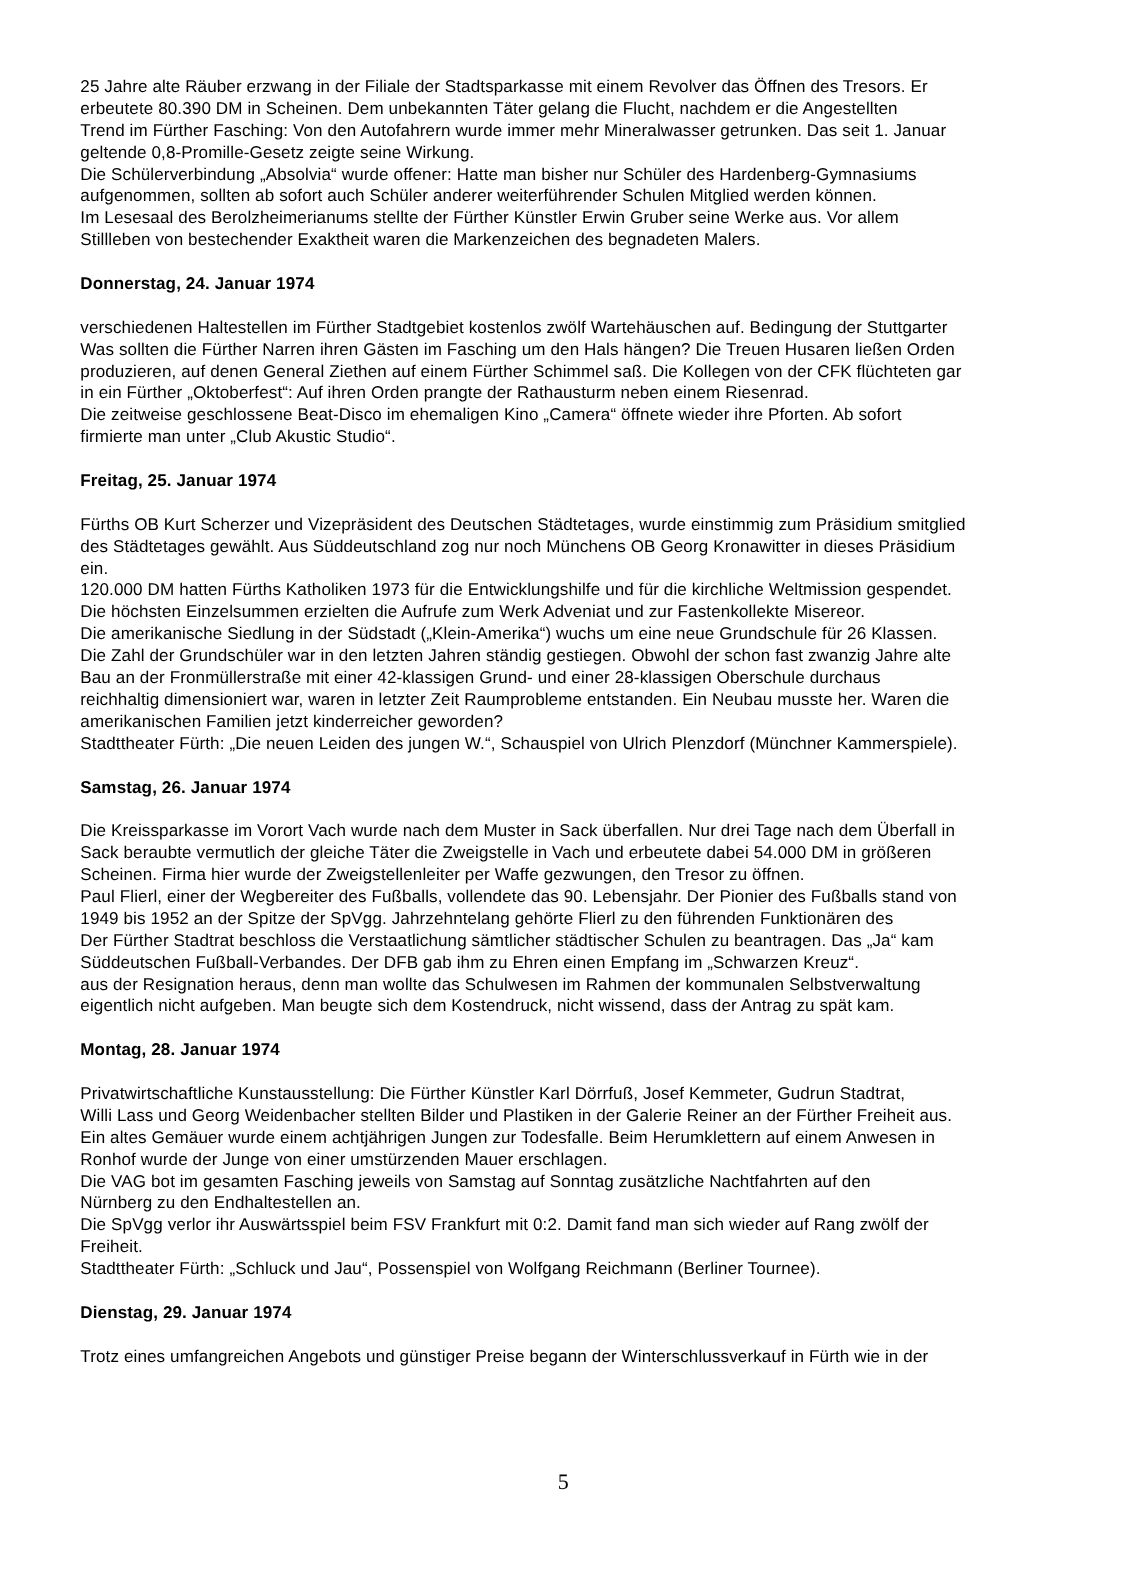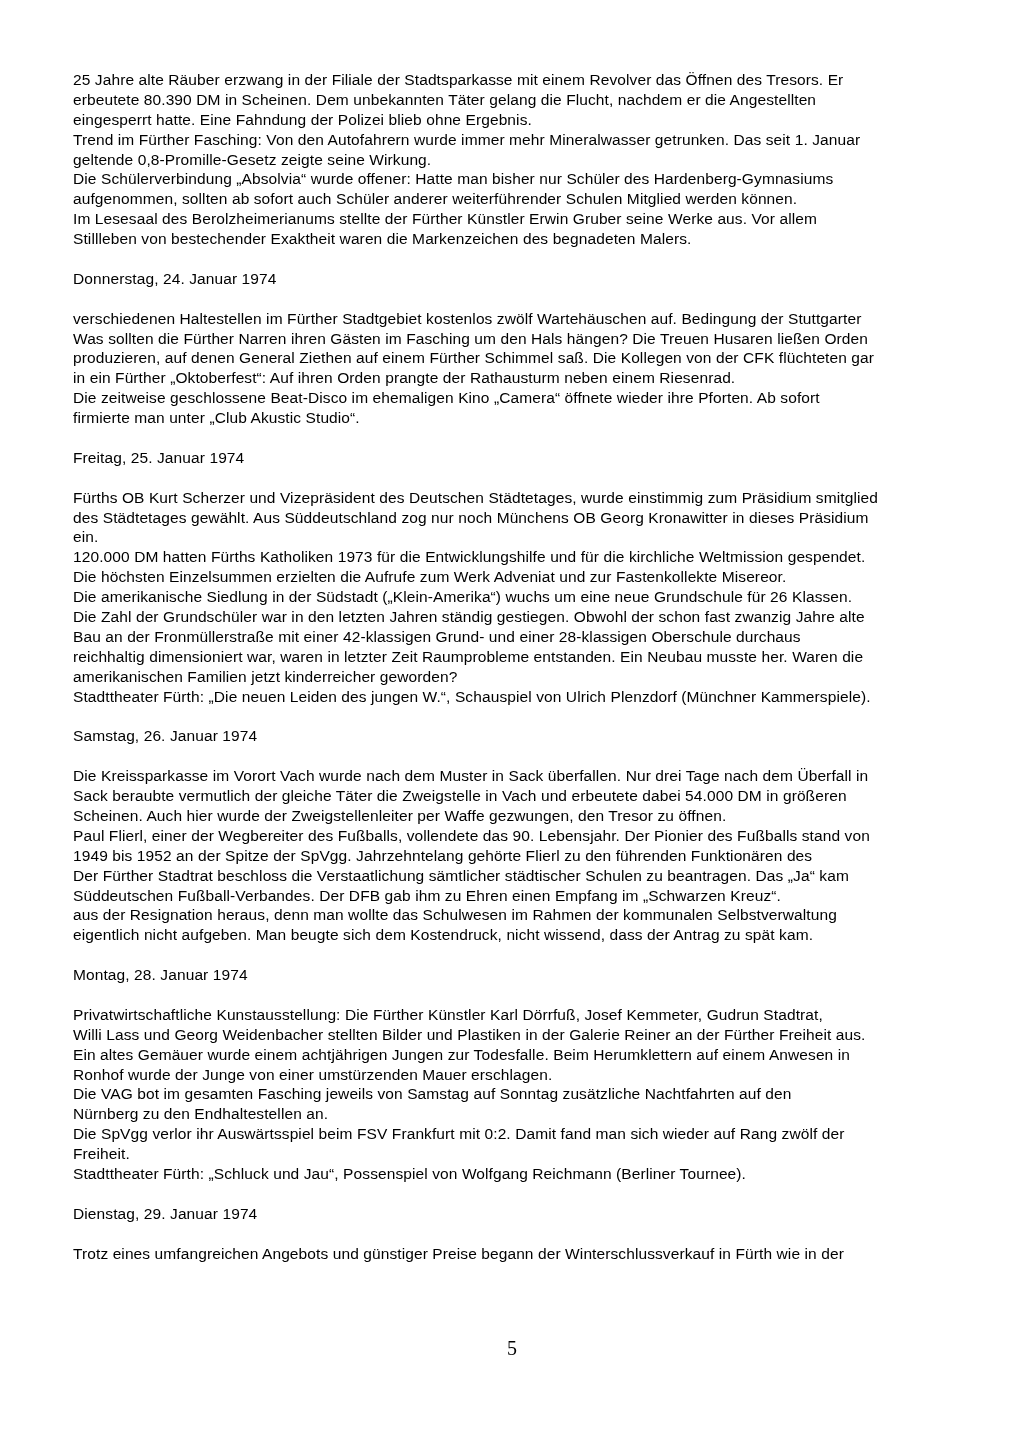--- a/index.html
+++ b/index.html
@@ -30,21 +30,21 @@
     font-size: 15.5px;
     line-height: 19.9px;
     letter-spacing: 0.1px;
   }
   .line {
     white-space: pre;
     height: 19.9px;
     overflow: visible;
   }
   .line.heading {
-    font-weight: normal;
+    font-weight: bold;
   }
   .line.blank {
     
   }
   .footer-page-number {
     position: absolute;
     left: 0;
     top: 1336px;
     width: 1024px;
     text-align: center;
@@ -54,21 +54,20 @@
     color: #000000;
   }
 </style>
 </head>
 <body>
 
 <div class="page">
   <div class="content">
       <div class="line">25 Jahre alte Räuber erzwang in der Filiale der Stadtsparkasse mit einem Revolver das Öffnen des Tresors. Er</div>
       <div class="line">erbeutete 80.390 DM in Scheinen. Dem unbekannten Täter gelang die Flucht, nachdem er die Angestellten</div>
-      <div class="line">eingesperrt hatte. Eine Fahndung der Polizei blieb ohne Ergebnis.</div>
       <div class="line">Trend im Fürther Fasching: Von den Autofahrern wurde immer mehr Mineralwasser getrunken. Das seit 1. Januar</div>
       <div class="line">geltende 0,8-Promille-Gesetz zeigte seine Wirkung.</div>
       <div class="line">Die Schülerverbindung „Absolvia“ wurde offener: Hatte man bisher nur Schüler des Hardenberg-Gymnasiums</div>
       <div class="line">aufgenommen, sollten ab sofort auch Schüler anderer weiterführender Schulen Mitglied werden können.</div>
       <div class="line">Im Lesesaal des Berolzheimerianums stellte der Fürther Künstler Erwin Gruber seine Werke aus. Vor allem</div>
       <div class="line">Stillleben von bestechender Exaktheit waren die Markenzeichen des begnadeten Malers.</div>
       <div class="line blank">&nbsp;</div>
       <div class="line heading">Donnerstag, 24. Januar 1974</div>
       <div class="line blank">&nbsp;</div>
       <div class="line">verschiedenen Haltestellen im Fürther Stadtgebiet kostenlos zwölf Wartehäuschen auf. Bedingung der Stuttgarter</div>
@@ -89,21 +88,21 @@
       <div class="line">Die Zahl der Grundschüler war in den letzten Jahren ständig gestiegen. Obwohl der schon fast zwanzig Jahre alte</div>
       <div class="line">Bau an der Fronmüllerstraße mit einer 42-klassigen Grund- und einer 28-klassigen Oberschule durchaus</div>
       <div class="line">reichhaltig dimensioniert war, waren in letzter Zeit Raumprobleme entstanden. Ein Neubau musste her. Waren die</div>
       <div class="line">amerikanischen Familien jetzt kinderreicher geworden?</div>
       <div class="line">Stadttheater Fürth: „Die neuen Leiden des jungen W.“, Schauspiel von Ulrich Plenzdorf (Münchner Kammerspiele).</div>
       <div class="line blank">&nbsp;</div>
       <div class="line heading">Samstag, 26. Januar 1974</div>
       <div class="line blank">&nbsp;</div>
       <div class="line">Die Kreissparkasse im Vorort Vach wurde nach dem Muster in Sack überfallen. Nur drei Tage nach dem Überfall in</div>
       <div class="line">Sack beraubte vermutlich der gleiche Täter die Zweigstelle in Vach und erbeutete dabei 54.000 DM in größeren</div>
-      <div class="line">Scheinen. Auch hier wurde der Zweigstellenleiter per Waffe gezwungen, den Tresor zu öffnen.</div>
+      <div class="line">Scheinen. Firma hier wurde der Zweigstellenleiter per Waffe gezwungen, den Tresor zu öffnen.</div>
       <div class="line">Paul Flierl, einer der Wegbereiter des Fußballs, vollendete das 90. Lebensjahr. Der Pionier des Fußballs stand von</div>
       <div class="line">1949 bis 1952 an der Spitze der SpVgg. Jahrzehntelang gehörte Flierl zu den führenden Funktionären des</div>
       <div class="line">Der Fürther Stadtrat beschloss die Verstaatlichung sämtlicher städtischer Schulen zu beantragen. Das „Ja“ kam</div>
       <div class="line">Süddeutschen Fußball-Verbandes. Der DFB gab ihm zu Ehren einen Empfang im „Schwarzen Kreuz“.</div>
       <div class="line">aus der Resignation heraus, denn man wollte das Schulwesen im Rahmen der kommunalen Selbstverwaltung</div>
       <div class="line">eigentlich nicht aufgeben. Man beugte sich dem Kostendruck, nicht wissend, dass der Antrag zu spät kam.</div>
       <div class="line blank">&nbsp;</div>
       <div class="line heading">Montag, 28. Januar 1974</div>
       <div class="line blank">&nbsp;</div>
       <div class="line">Privatwirtschaftliche Kunstausstellung: Die Fürther Künstler Karl Dörrfuß, Josef Kemmeter, Gudrun Stadtrat,</div>

